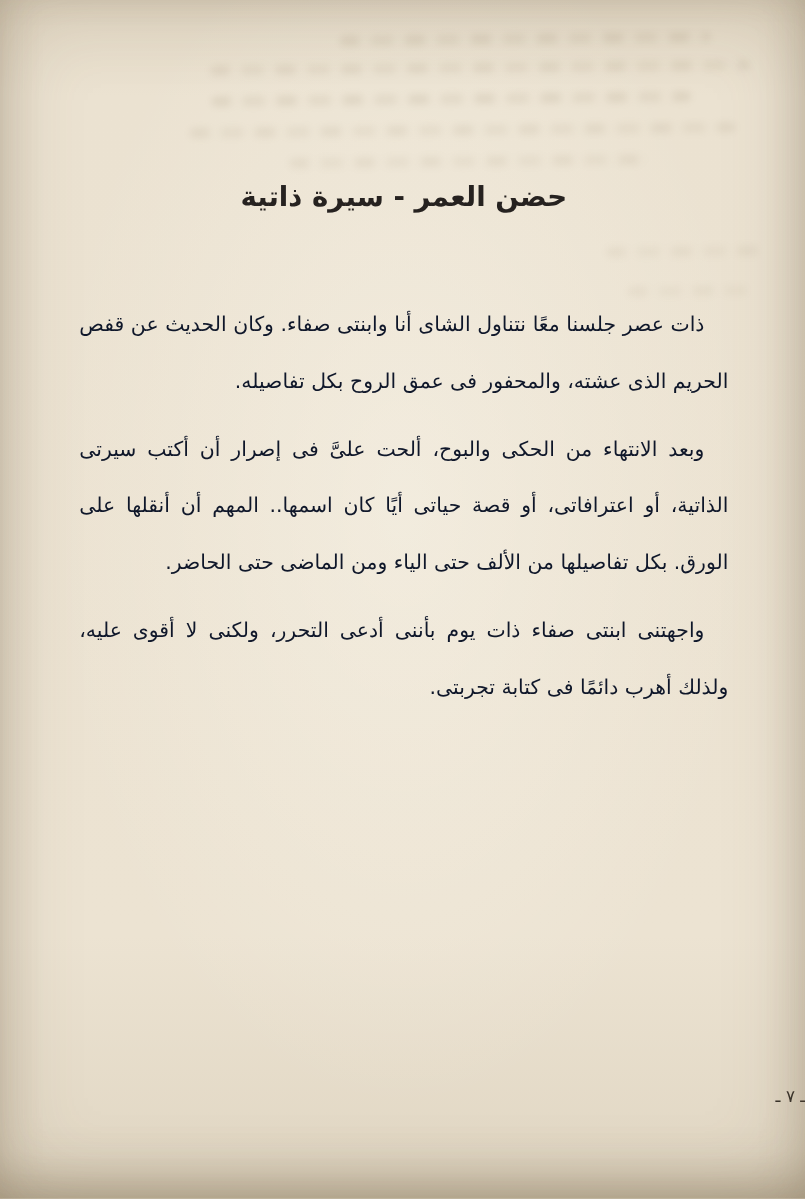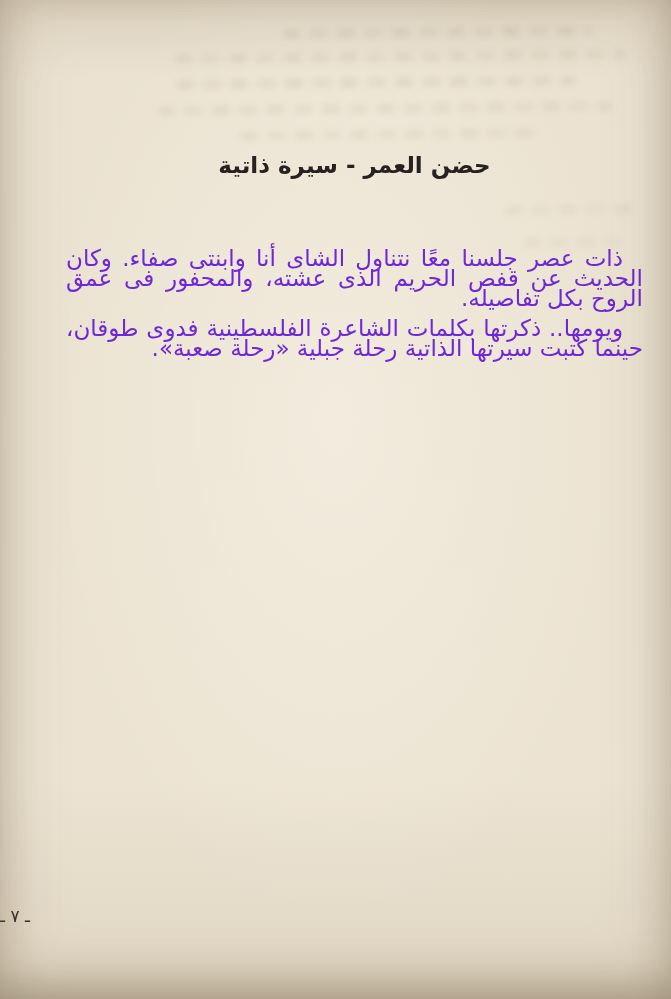--- a/index.html
+++ b/index.html
@@ -51,46 +51,46 @@
   .g2 { top: 52px;  right: 46px;  width: 450px; opacity: 0.26; }
   .g3 { top: 78px;  right: 95px;  width: 400px; }
   .g4 { top: 104px; right: 58px;  width: 455px; opacity: 0.24; }
   .g5 { top: 130px; right: 130px; width: 300px; opacity: 0.22; }
   .g6 { top: 205px; right: 36px;  width: 130px; opacity: 0.18; }
   .g7 { top: 238px; right: 48px;  width: 100px; opacity: 0.16; }
 
   .page {
     position: absolute;
     inset: 0;
-    padding: 152px 28px 0 66px;
+    padding: 152px 64px 0 66px;
     box-sizing: border-box;
   }
   .chapter-title {
     margin: 0 0 70px 0;
     text-align: center;
     font-size: 23px;
     font-weight: bold;
     letter-spacing: 0.5px;
     color: #262220;
   }
   .body-text p {
     margin: 0 0 10px 0;
-    font-size: 23px;
-    line-height: 20px;
+    font-size: 17px;
+    line-height: 47px;
     text-align: justify;
     text-indent: 20px;
-    color: #6d28d9;
+    color: #0f172a;
   }
   .page-number {
     position: absolute;
     top: 906px;
     left: 0;
     width: 100%;
-    text-align: left;
-    font-size: 17px;
+    text-align: right;
+    font-size: 14px;
     color: #35302a;
     letter-spacing: 2px;
   }
 </style>
 </head>
 <body>
 
 <div class="scan-bg"></div>
 
 <div>
@@ -101,19 +101,20 @@
   <div class="ghost g5"></div>
   <div class="ghost g6"></div>
   <div class="ghost g7"></div>
 </div>
 
 <main class="page">
   <h1 class="chapter-title">حضن العمر - سيرة ذاتية</h1>
 
   <section class="body-text">
     <p>ذات عصر جلسنا معًا نتناول الشاى أنا وابنتى صفاء. وكان الحديث عن قفص الحريم الذى عشته، والمحفور فى عمق الروح بكل تفاصيله.</p>
-    <p>ويومها.. ذكرتها بكلمات الشاعرة الفلسطينية فدوى طوقان، حينما كتبت سيرتها الذاتية رحلة جبلية «رحلة صعبة».</p>
+    <p>وبعد الانتهاء من الحكى والبوح، ألحت علىَّ فى إصرار أن أكتب سيرتى الذاتية، أو اعترافاتى، أو قصة حياتى أيًا كان اسمها.. المهم أن أنقلها على الورق. بكل تفاصيلها من الألف حتى الياء ومن الماضى حتى الحاضر.</p>
+    <p>واجهتنى ابنتى صفاء ذات يوم بأننى أدعى التحرر، ولكنى لا أقوى عليه، ولذلك أهرب دائمًا فى كتابة تجربتى.</p>
   </section>
 
   <div class="page-number">ـ ٧ ـ</div>
 </main>
 
 <div class="vignette"></div>
 
 </body></html>

